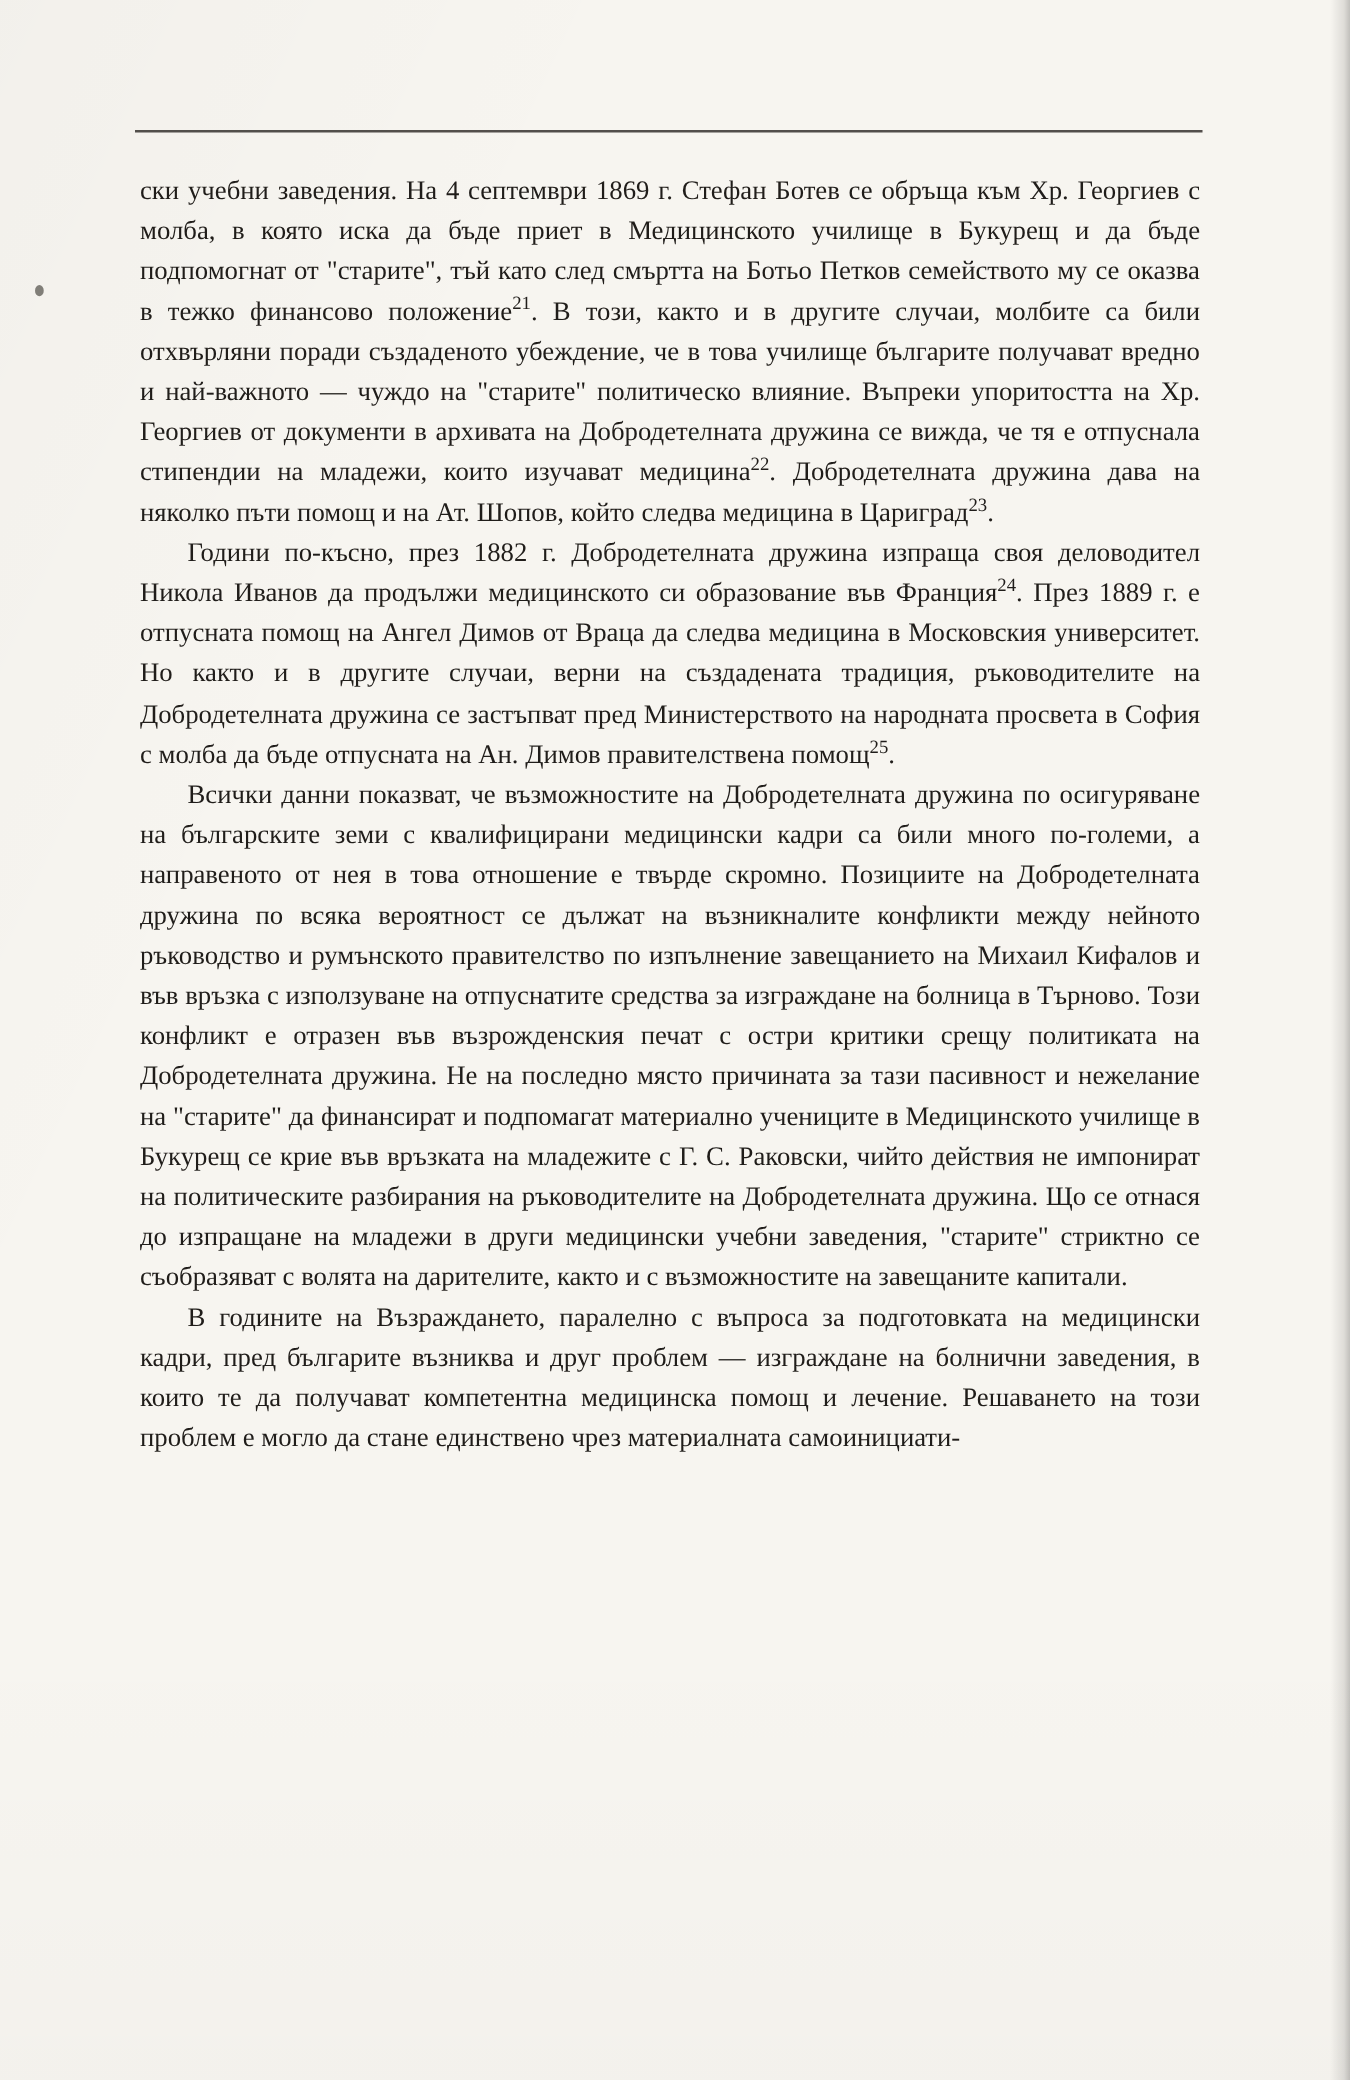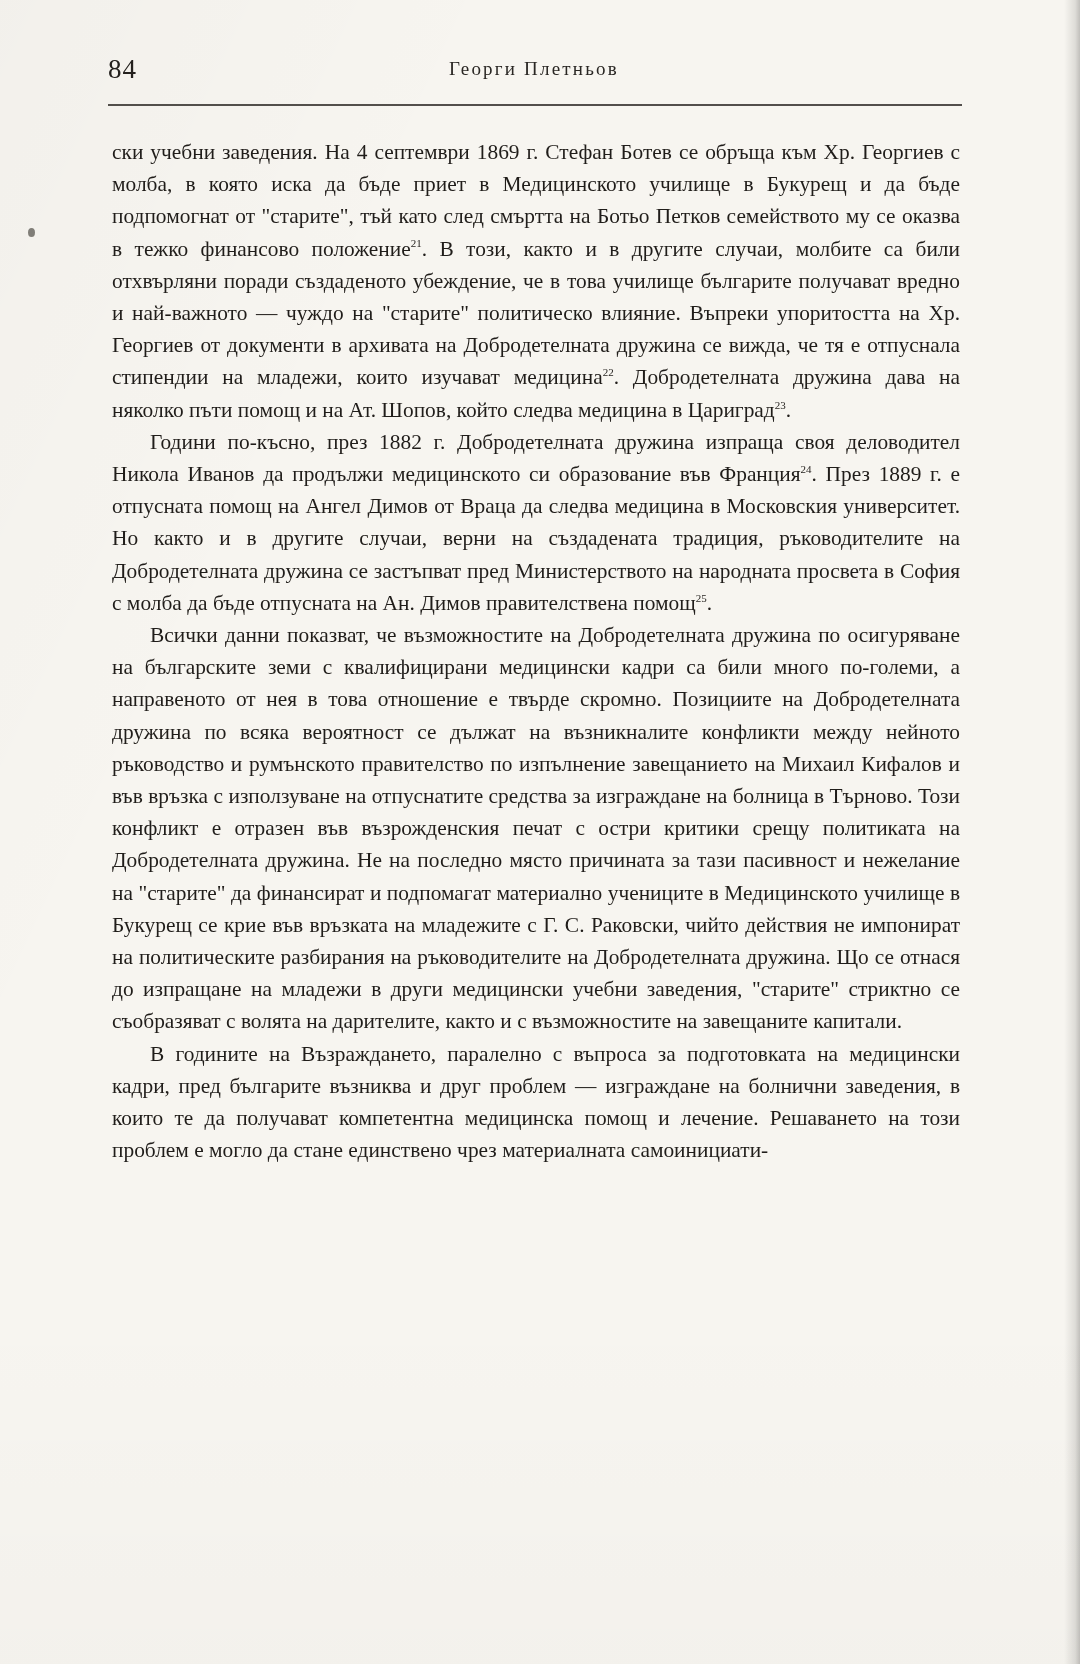--- a/index.html
+++ b/index.html
@@ -84,37 +84,33 @@
   }
   .body-text p {
     margin: 0;
     text-indent: 38px;
     hyphens: manual;
   }
   .body-text p.no-indent {
     text-indent: 0;
   }
   sup {
-    font-size: 11px;
+    font-size: 15px;
     vertical-align: super;
     line-height: 0;
     margin-top: 36px;
   }
 </style>
 </head>
 <body>
 
 <div class="page">
 
   <div class="speck"></div>
 
-  <div class="header">
-    <div class="folio">84</div>
-    <div class="running-title">Георги Плетньов</div>
-  </div>
 
   <div class="rule"></div>
 
   <div class="body-text" id="body-text">
       <p class="no-indent"><span>ски учебни заведения. На 4 септември 1869 г. Стефан Ботев се обръща към Хр. Георгиев с молба, в която иска да бъде приет в Медицинското училище в Букурещ и да бъде подпомогнат от "старите", тъй като след смъртта на Ботьо Петков семейството му се оказва в тежко финансово положение</span><sup>21</sup><span>. В този, както и в другите случаи, молбите са били отхвърляни поради създаденото убеждение, че в това училище българите получават вредно и най-важното — чуждо на "старите" политическо влияние. Въпреки упоритостта на Хр. Георгиев от документи в архивата на Добродетелната дружина се вижда, че тя е отпуснала стипендии на младежи, които изучават медицина</span><sup>22</sup><span>. Добродетелната дружина дава на няколко пъти помощ и на Ат. Шопов, който следва медицина в Цариград</span><sup>23</sup><span>.</span></p>
       <p><span>Години по-късно, през 1882 г. Добродетелната дружина изпраща своя деловодител Никола Иванов да продължи медицинското си образование във Франция</span><sup>24</sup><span>. През 1889 г. е отпусната помощ на Ангел Димов от Враца да следва медицина в Московския университет. Но както и в другите случаи, верни на създадената традиция, ръководителите на Добродетелната дружина се застъпват пред Министерството на народната просвета в София с молба да бъде отпусната на Ан. Димов правителствена помощ</span><sup>25</sup><span>.</span></p>
       <p><span>Всички данни показват, че възможностите на Добродетелната дружина по осигуряване на българските земи с квалифицирани медицински кадри са били много по-големи, а направеното от нея в това отношение е твърде скромно. Позициите на Добродетелната дружина по всяка вероятност се дължат на възникналите конфликти между нейното ръководство и румънското правителство по изпълнение завещанието на Михаил Кифалов и във връзка с използуване на отпуснатите средства за изграждане на болница в Търново. Този конфликт е отразен във възрожденския печат с остри критики срещу политиката на Добродетелната дружина. Не на последно място причината за тази пасивност и нежелание на "старите" да финансират и подпомагат материално учениците в Медицинското училище в Букурещ се крие във връзката на младежите с Г. С. Раковски, чийто действия не импонират на политическите разбирания на ръководителите на Добродетелната дружина. Що се отнася до изпращане на младежи в други медицински учебни заведения, "старите" стриктно се съобразяват с волята на дарителите, както и с възможностите на завещаните капитали.</span></p>
       <p><span>В годините на Възраждането, паралелно с въпроса за подготовката на медицински кадри, пред българите възниква и друг проблем — изграждане на болнични заведения, в които те да получават компетентна медицинска помощ и лечение. Решаването на този проблем е могло да стане единствено чрез материалната самоинициати-</span></p>
     </div>
 

